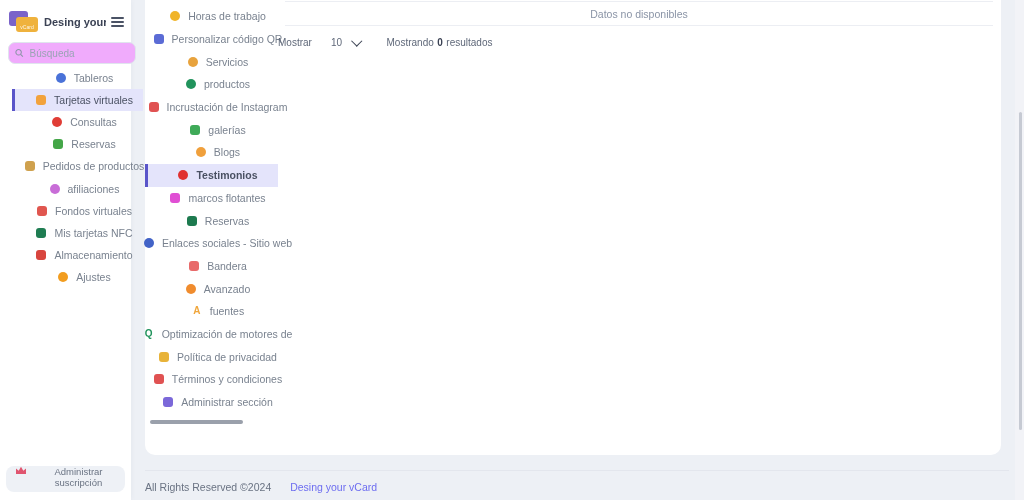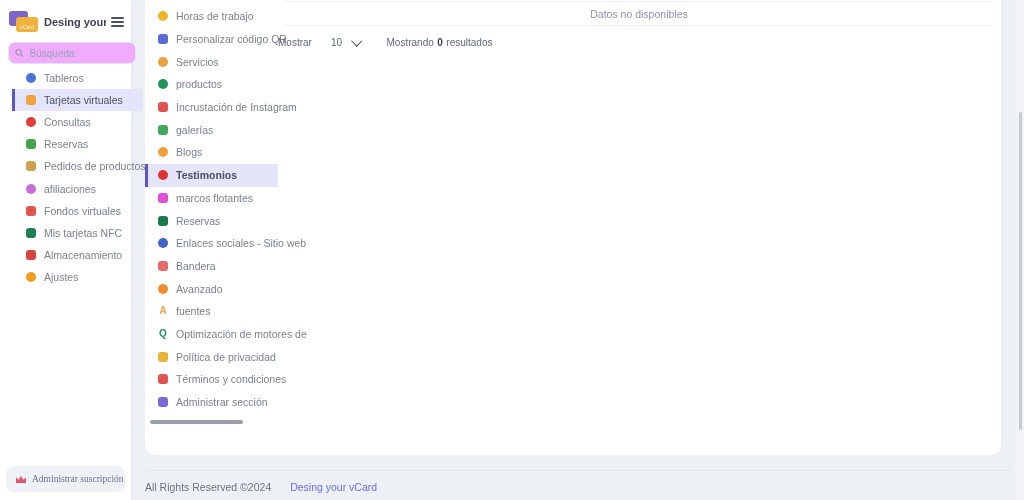--- a/index.html
+++ b/index.html
@@ -15,26 +15,26 @@
   .logo{position:relative;width:31px;height:25px;flex:none;}
   .logo-back{position:absolute;left:0;top:1px;width:19px;height:15px;background:#7a63c9;border-radius:3px;}
   .logo-front{position:absolute;left:7px;top:7px;width:22px;height:15px;background:#efb23d;border-radius:3px;color:#fdf6e6;font-size:5px;display:flex;align-items:flex-end;justify-content:center;padding-bottom:2px;box-sizing:border-box;}
   .brand-title{font-size:11px;font-weight:bold;color:#3b4254;margin-left:4px;white-space:nowrap;overflow:hidden;max-width:62px;}
   .hamburger{margin-left:auto;display:flex;flex-direction:column;gap:2.6px;cursor:pointer;padding:3px 2px;}
   .hamburger i{display:block;width:13px;height:1.7px;background:#4a5265;border-radius:1px;}
   .search{position:absolute;left:8px;top:42px;width:114px;height:20px;border:1px solid #e0e4ee;border-radius:7px;display:flex;align-items:center;padding:0 6px;background:#f0abfc;box-sizing:content-box;}
   .search input{border:none;outline:none;width:100%;font-size:10px;color:#5a6475;font-family:inherit;margin-left:4px;background:transparent;}
   .search input::placeholder{color:#9aa3b5;}
   #sidebar-nav{position:absolute;top:67px;left:0;width:131px;margin-left:12px;}
-  .nav-item{display:flex;align-items:center;height:22.1px;padding-left:14px;cursor:pointer;color:#79828f;font-size:10.5px;}
+  .nav-item{display:flex;align-items:center;height:22.1px;padding-left:14px;cursor:pointer;color:#79828f;font-size:10.5px;justify-content:center;}
   .ni-icon{width:10px;height:10px;border-radius:3px;flex:none;display:flex;align-items:center;justify-content:center;background:#ccc;}
   .ni-icon.glyph{background:transparent !important;font-size:10px;font-weight:bold;line-height:10px;}
   .ni-label{margin-left:8px;white-space:nowrap;}
   .nav-item.active{background:#e4e4fb;border-left:3px solid #5a55c9;padding-left:11px;color:#4a5163;}
-  .sub-btn{position:absolute;left:6px;top:466px;width:119px;height:26px;background:#eef1f6;border:none;border-radius:8px;display:flex;align-items:center;padding:0 0 0 10px;font-size:9.5px;color:#6a7383;font-family:Liberation Serif, serif;cursor:pointer;}
+  .sub-btn{position:absolute;left:6px;top:466px;width:119px;height:26px;background:#eef1f6;border:none;border-radius:8px;display:flex;padding:0 0 0 10px;font-size:9.5px;color:#6a7383;font-family:Liberation Sans, sans-serif;cursor:pointer;}
   .crown{width:10px;height:8px;background:#e0556f;clip-path:polygon(0 100%,0 30%,27% 58%,50% 8%,73% 58%,100% 30%,100% 100%);margin-right:6px;flex:none;}
   
   .card{position:absolute;left:145px;top:0;width:856px;height:455px;background:#fff;border-radius:0 0 10px 10px;z-index:1;}
   #submenu{position:absolute;left:0;top:5px;width:133px;}
   #submenu .nav-item{height:22.7px;padding-left:13px;}
   #submenu .nav-item.active{padding-left:10px;font-weight:bold;}
   .submenu-hscroll{position:absolute;left:5px;top:420px;width:93px;height:3.5px;background:#9aa0ab;border-radius:2px;}
   .table-empty-row{position:absolute;left:140px;top:1px;width:708px;height:23px;border-top:1px solid #eceef3;border-bottom:1px solid #eceef3;display:flex;align-items:center;justify-content:center;color:#8a94a6;font-size:10.5px;}
   .controls{position:absolute;left:133px;top:33px;height:18px;display:flex;align-items:center;font-size:10px;color:#5f6879;}
   .pagesize{display:flex;align-items:center;margin-left:19px;cursor:pointer;color:#5f6879;}

